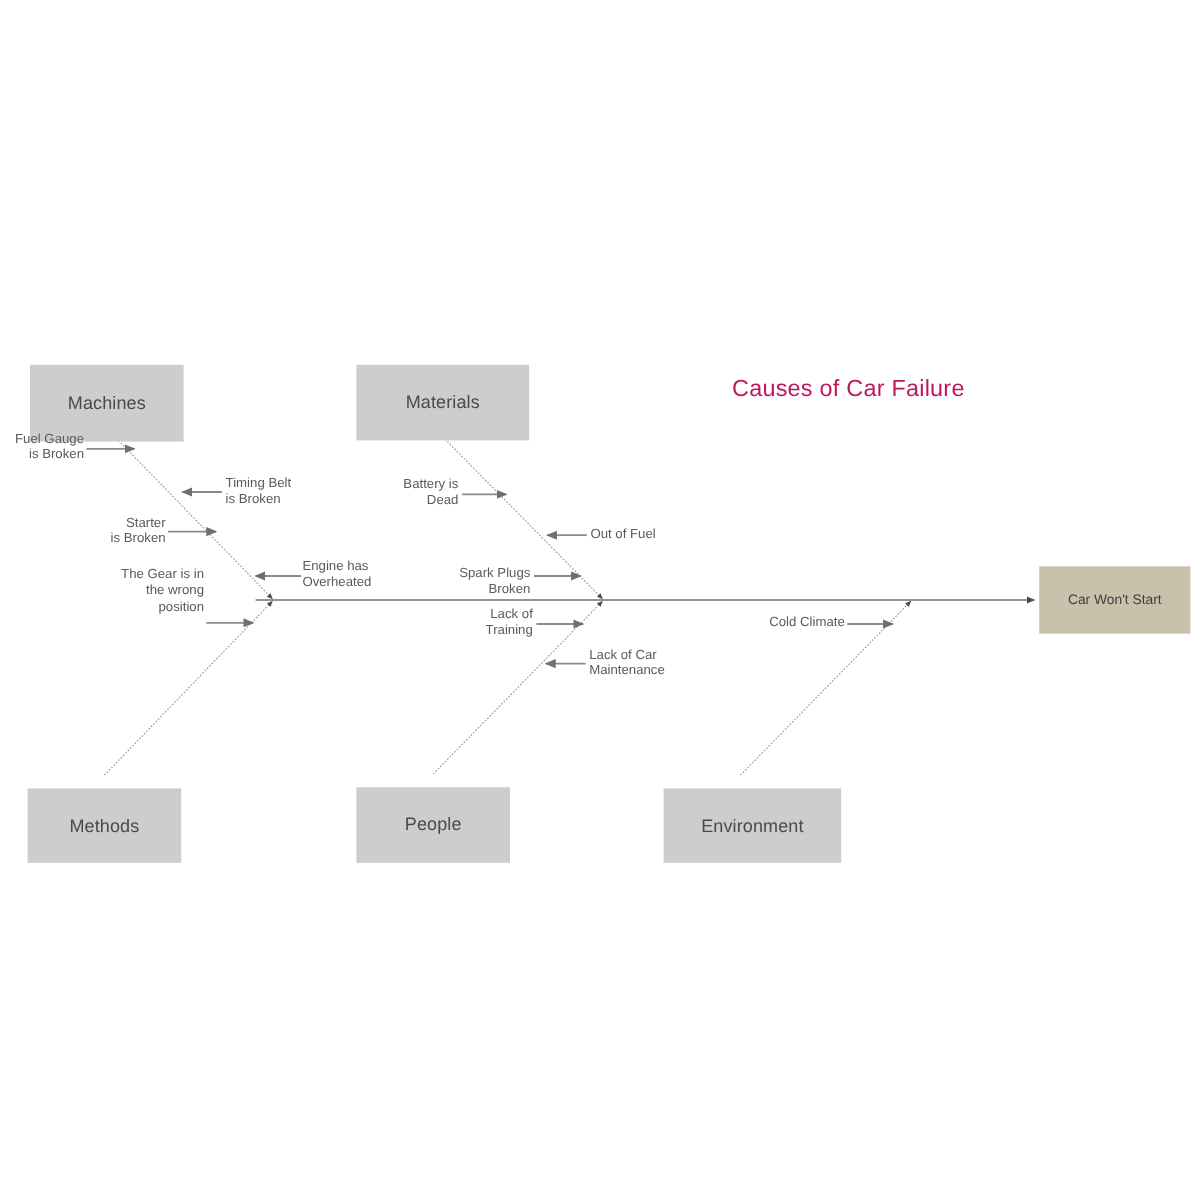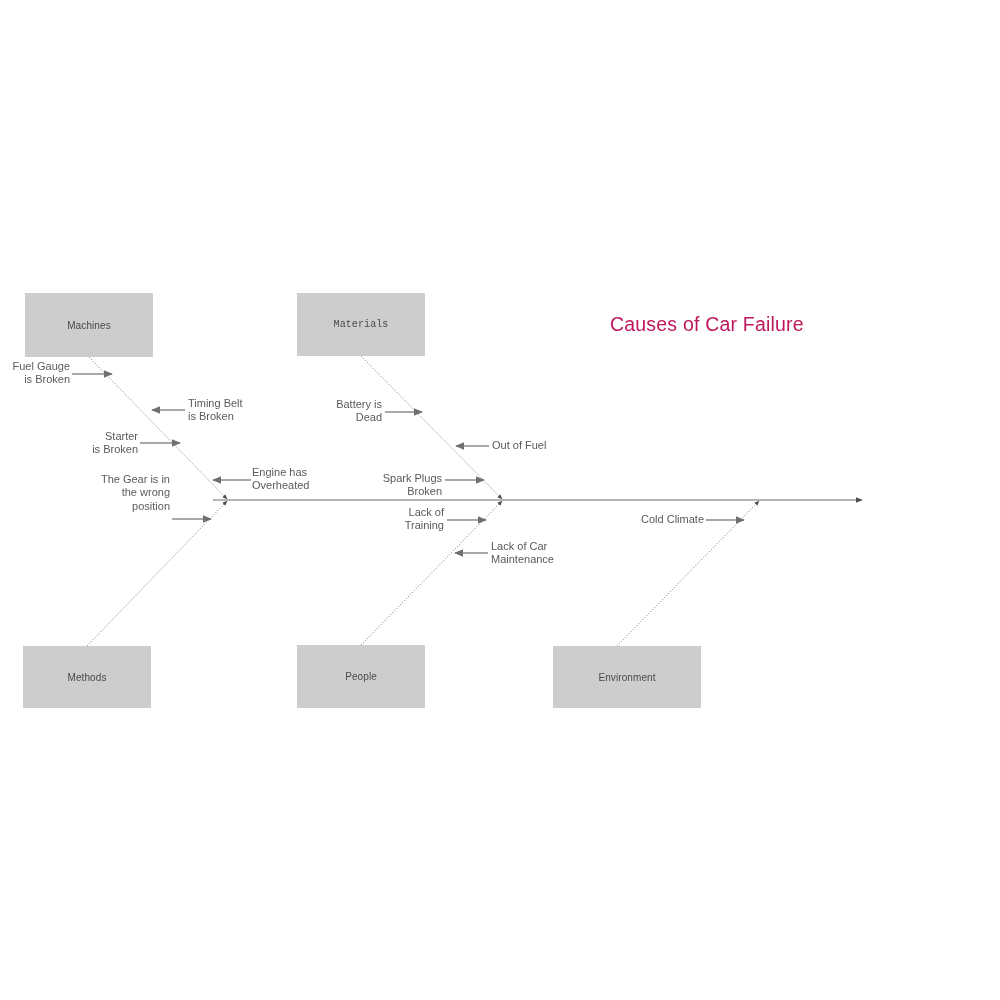--- a/index.html
+++ b/index.html
@@ -23,23 +23,24 @@
     width: 1000px;
     height: 1000px;
   }
   .cat-box {
     position: absolute;
     background: #cdcdcd;
     display: flex;
     align-items: center;
     justify-content: center;
     color: #4a4a4a;
-    font-size: 10px;
+    font-size: 15px;
     letter-spacing: .1px;
     box-sizing: border-box;
+    margin-top: 11px;
   }
   .effect-box {
     position: absolute;
     background: #c9c1ac;
     display: flex;
     align-items: center;
     justify-content: center;
     color: #3f3f3f;
     font-size: 11.5px;
     box-sizing: border-box;
@@ -115,36 +116,39 @@
     <g>
       <line x1="617" y1="646" x2="759" y2="501" stroke="#8c8c8c" stroke-width="0.85" stroke-dasharray="1.4 1.4" marker-end="url(#arrBone)"></line>
       <line x1="706" y1="520" x2="744" y2="520" stroke="#8b8b8b" stroke-width="1.5" marker-end="url(#arrR)"></line>
     </g>
   </svg>
 
   <div class="cat-box" style="left:25px; top:293px; width:128px; height:64px;">
     <span>Machines</span>
   </div>
 
-  <div class="cat-box" style="left:297px; top:293px; width:128px; height:63px;font-family:Liberation Mono, monospace;">
+  <div class="cat-box" style="left:297px; top:293px; width:144px; height:63px;">
     <span>Materials</span>
   </div>
 
   <div class="cat-box" style="left:23px; top:646px; width:128px; height:62px;">
     <span>Methods</span>
   </div>
 
   <div class="cat-box" style="left:297px; top:645px; width:128px; height:63px;">
     <span>People</span>
   </div>
 
   <div class="cat-box" style="left:553px; top:646px; width:148px; height:62px;">
     <span>Environment</span>
   </div>
 
+  <div class="effect-box" style="left:866px; top:472px; width:126px; height:56px;">
+    <span>Car Won't Start</span>
+  </div>
 
   <div class="diagram-title" style="left:610px; top:313px;">Causes of Car Failure</div>
 
   <div class="cause-label align-right" style="left:-28px; top:360px; width:98px;">Fuel Gauge
 is Broken</div>
 
   <div class="cause-label align-left" style="left:188px; top:397px; width:110px;">Timing Belt
 is Broken</div>
 
   <div class="cause-label align-right" style="left:40px; top:430px; width:98px;">Starter

